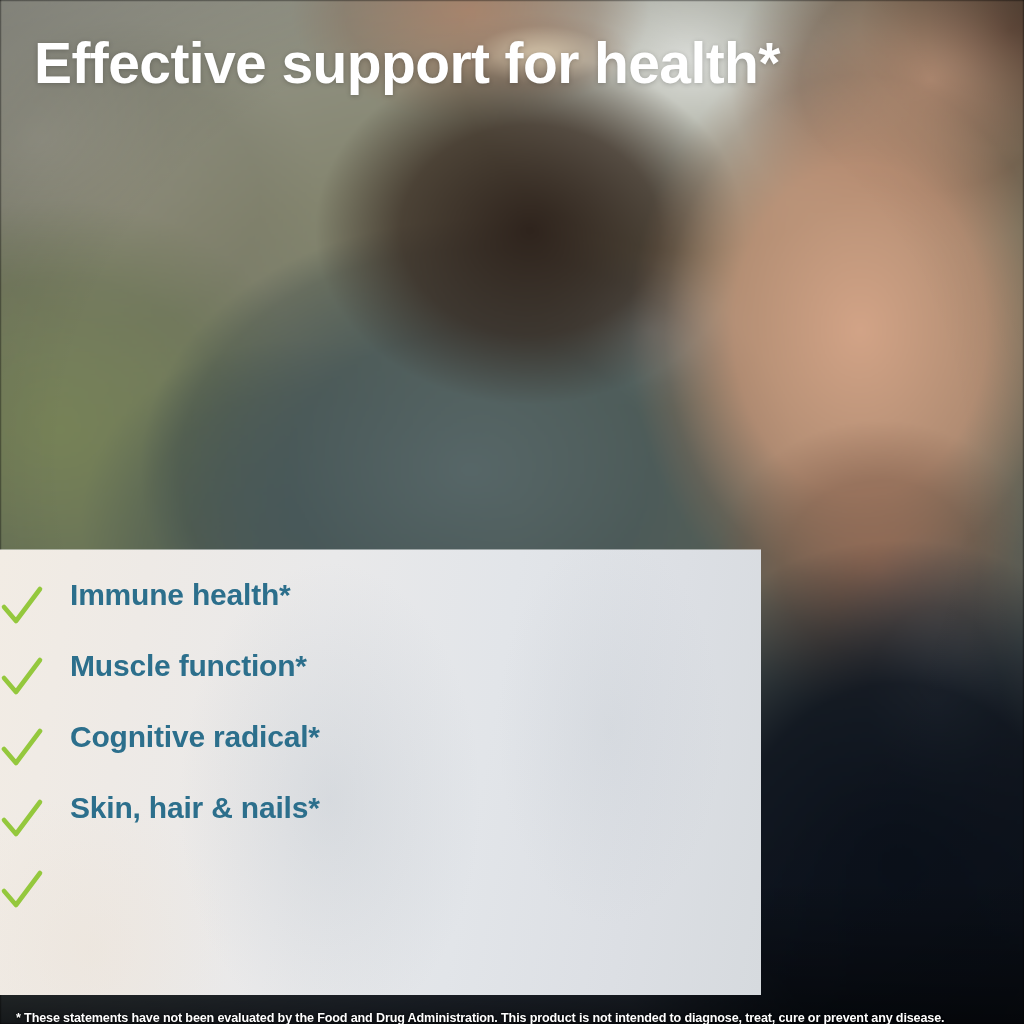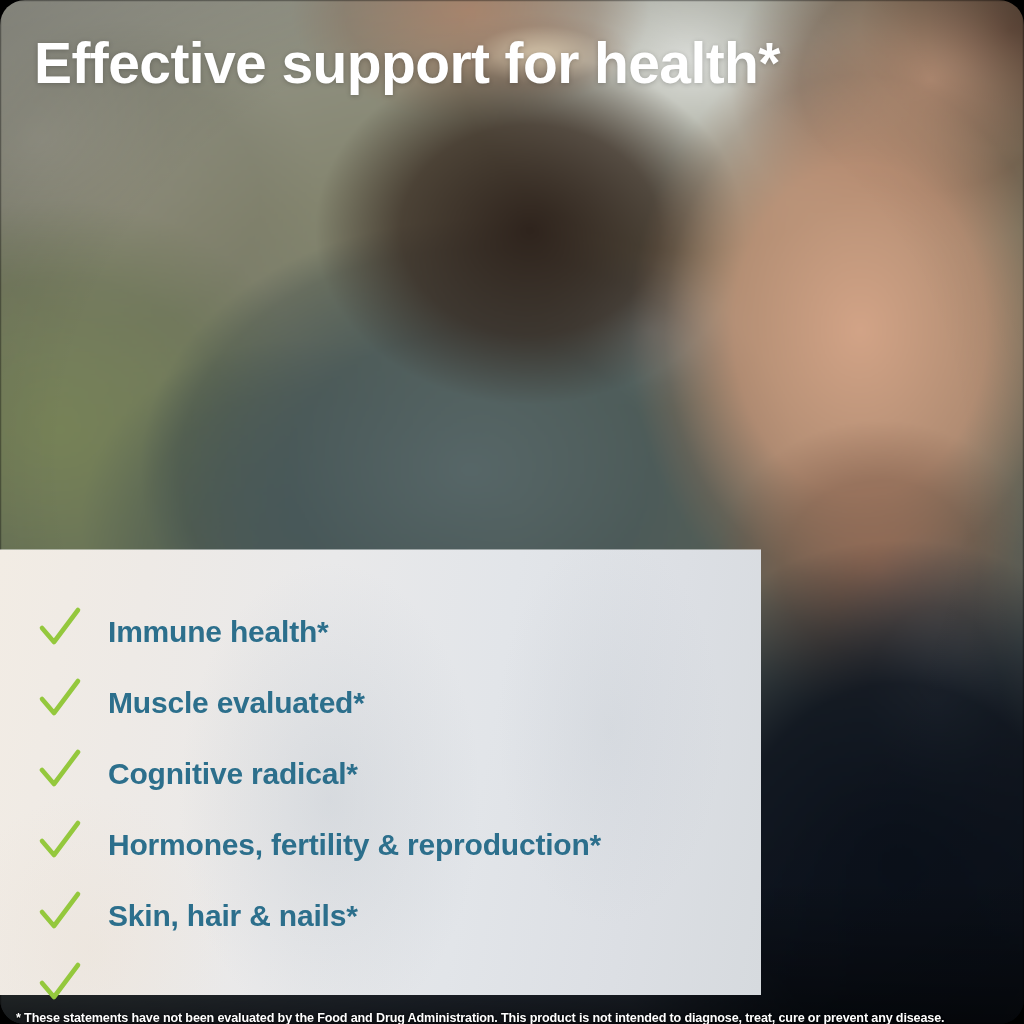--- a/index.html
+++ b/index.html
@@ -7,21 +7,20 @@
     padding: 0;
     background: #000;
   }
 
   #stage {
     position: relative;
     width: 1024px;
     height: 1024px;
     overflow: hidden;
     font-family: "Liberation Sans", sans-serif;
-    border-radius: 25px;
   }
 
   
   .photo {
     position: absolute;
     inset: 0;
     background:
       
       radial-gradient(ellipse 300px 320px at 900px 860px, rgba(10,16,26,0.97) 0%, rgba(10,16,26,0.85) 55%, rgba(10,16,26,0) 100%),
       
@@ -114,23 +113,22 @@
 
   .benefit-list {
     position: relative;
     list-style: none;
     margin: 0;
     padding: 28px 0 0 0;
   }
 
   .benefit-item {
     display: flex;
-    align-items: flex-end;
+    align-items: flex-start;
     height: 71px;
-    padding-left: 38px;
   }
 
   .check-icon {
     flex: 0 0 auto;
     width: 44px;
     height: 44px;
     margin-right: 26px;
     margin-top: 6px;
     display: block;
   }
@@ -178,36 +176,30 @@
         <svg class="check-icon" viewBox="0 0 44 44">
           <path d="M4 23 L16 37 L40 5" fill="none" stroke="#94c83d" stroke-width="4.6" stroke-linecap="round" stroke-linejoin="round"></path>
         </svg>
         <span class="benefit-label">Immune health*</span>
       </li>
 
       <li class="benefit-item">
         <svg class="check-icon" viewBox="0 0 44 44">
           <path d="M4 23 L16 37 L40 5" fill="none" stroke="#94c83d" stroke-width="4.6" stroke-linecap="round" stroke-linejoin="round"></path>
         </svg>
-        <span class="benefit-label">Muscle evaluated*</span>
+        <span class="benefit-label">Muscle function*</span>
       </li>
 
       <li class="benefit-item">
         <svg class="check-icon" viewBox="0 0 44 44">
           <path d="M4 23 L16 37 L40 5" fill="none" stroke="#94c83d" stroke-width="4.6" stroke-linecap="round" stroke-linejoin="round"></path>
         </svg>
         <span class="benefit-label">Cognitive radical*</span>
       </li>
 
-      <li class="benefit-item">
-        <svg class="check-icon" viewBox="0 0 44 44">
-          <path d="M4 23 L16 37 L40 5" fill="none" stroke="#94c83d" stroke-width="4.6" stroke-linecap="round" stroke-linejoin="round"></path>
-        </svg>
-        <span class="benefit-label">Hormones, fertility &amp; reproduction*</span>
-      </li>
 
       <li class="benefit-item">
         <svg class="check-icon" viewBox="0 0 44 44">
           <path d="M4 23 L16 37 L40 5" fill="none" stroke="#94c83d" stroke-width="4.6" stroke-linecap="round" stroke-linejoin="round"></path>
         </svg>
         <span class="benefit-label">Skin, hair &amp; nails*</span>
       </li>
 
       <li class="benefit-item">
         <svg class="check-icon" viewBox="0 0 44 44">

